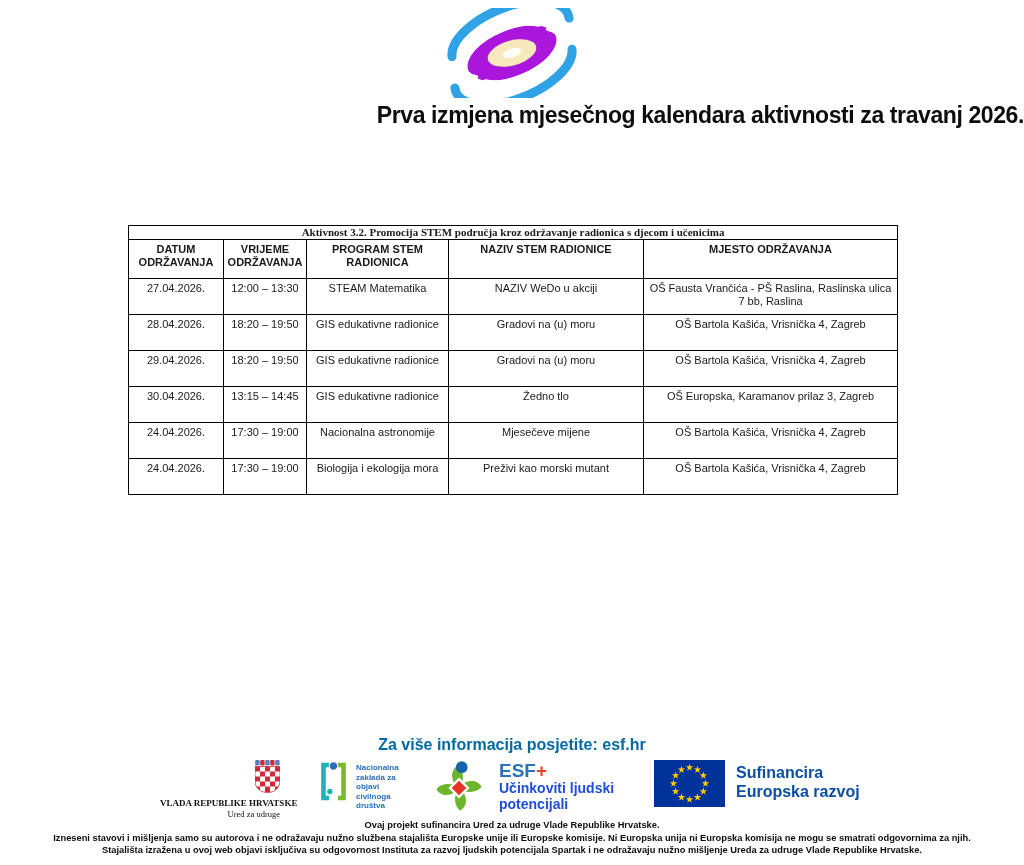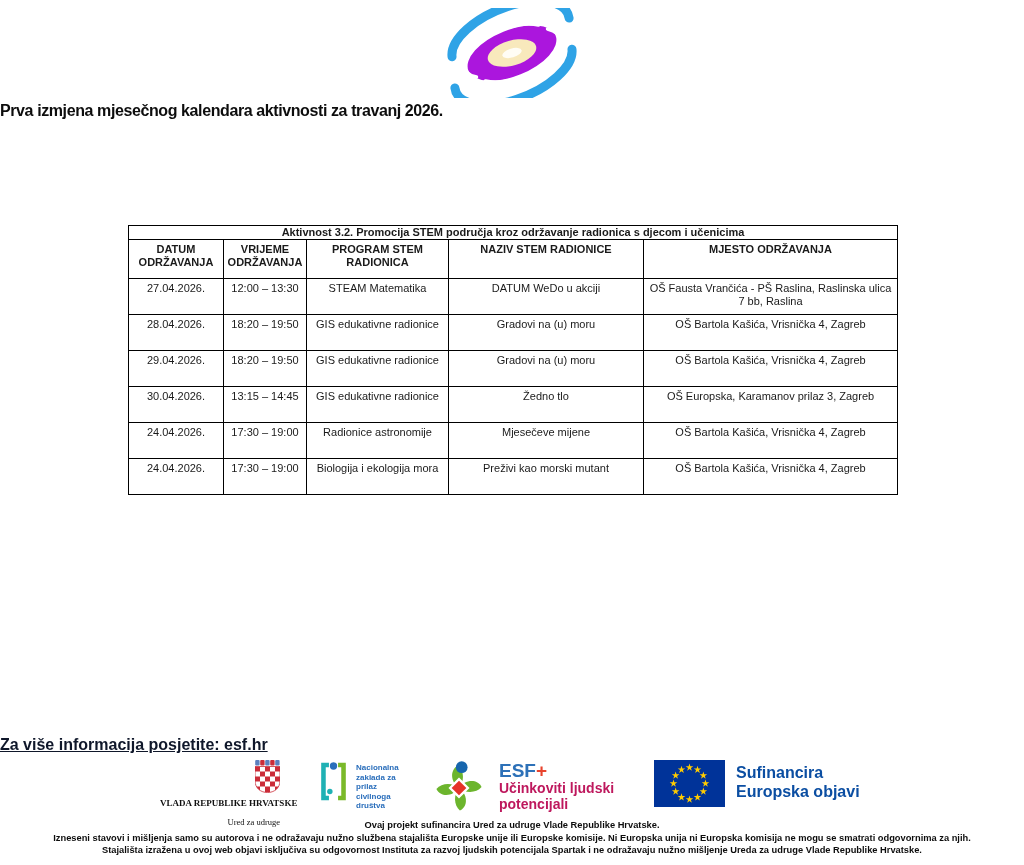--- a/index.html
+++ b/index.html
@@ -4,55 +4,55 @@
 <style>
   html,body { margin:0; padding:0; background:#ffffff; }
   .page {
     position:relative; width:1024px; height:865px; background:#fff;
     font-family:"Liberation Sans", sans-serif; color:#111; overflow:hidden;
   }
 
   
   .galaxy-logo { position:absolute; left:437px; top:8px; width:150px; height:90px; }
   .page-title {
-    position:absolute; top:102px; left:0; width:100%; text-align:left;
-    font-size:16px; font-weight:bold; letter-spacing:-0.4px; color:#0d0d0d;
+    position:absolute; top:102px; left:0; width:100%; text-align:right;
+    font-size:23px; font-weight:bold; letter-spacing:-0.4px; color:#0d0d0d;
   }
 
   
   .sched-table {
     position:absolute; left:128px; top:225px; width:769px;
     border-collapse:collapse; table-layout:fixed; font-size:11px; color:#1a1a1a;
   }
   .sched-table td, .sched-table th { border:1px solid #000; padding:2px 3px; vertical-align:top; text-align:center; }
-  .sched-table .caption-cell { font-weight:bold; padding:0 2px; height:13px; font-size:11px; }
+  .sched-table .caption-cell { font-weight:bold; padding:0 2px; height:13px; font-size:11px;font-family:Liberation Serif, serif; }
   .sched-table th { font-weight:bold; height:33px; line-height:13px; padding-top:3px; }
   .sched-table td { height:30px; line-height:13px; padding-top:3px; }
 
   
   .info-line {
-    position:absolute; top:736px; left:0; width:100%; text-align:left;
-    font-size:16px; font-weight:bold; color:#0f172a;text-decoration:underline;
+    position:absolute; top:736px; left:0; width:100%; text-align:center;
+    font-size:16px; font-weight:bold; color:#0369a1;
   }
   .logos { position:absolute; top:760px; left:0; width:100%; height:64px; }
   .logo-block { position:absolute; top:0; }
 
   .gov-logo { left:160px; width:120px; text-align:right; }
   .gov-text1 { font-family:"Liberation Serif", serif; font-size:9px; font-weight:bold; margin-top:1px; white-space:nowrap; }
-  .gov-text2 { font-family:"Liberation Serif", serif; font-size:8.5px; margin-top:9px; }
+  .gov-text2 { font-family:"Liberation Serif", serif; font-size:8.5px; margin-top:1px; }
 
   .found-logo { left:318px; display:flex; gap:7px; }
   .found-text { font-size:8px; font-weight:bold; color:#2a6ebb; line-height:9.5px; padding-top:3px; }
   .found-text span { display:block; }
 
   .esf-logo { left:431px; display:flex; gap:12px; }
   .esf-text { padding-top:1px; }
   .esf-brand { font-size:19px; font-weight:bold; color:#2d71b8; line-height:19px; }
   .esf-plus { color:#e8432d; }
-  .esf-line { font-size:14px; font-weight:bold; color:#be185d; line-height:16px; }
+  .esf-line { font-size:14px; font-weight:bold; color:#1d4ed8; line-height:16px; }
 
   .eu-logo { left:654px; display:flex; gap:11px; }
   .eu-text { padding-top:3px; }
   .eu-line { font-size:16px; font-weight:bold; color:#0b4ea2; line-height:19px; }
 
   .disclaimers {
     position:absolute; top:819px; left:0; width:100%; text-align:center;
     font-size:9.3px; font-weight:bold; line-height:12.5px; color:#0d0d0d;
   }
 </style>
@@ -91,21 +91,21 @@
       <th>DATUM ODRŽAVANJA</th>
       <th>VRIJEME ODRŽAVANJA</th>
       <th>PROGRAM STEM RADIONICA</th>
       <th>NAZIV STEM RADIONICE</th>
       <th>MJESTO ODRŽAVANJA</th>
     </tr>
     <tr>
       <td>27.04.2026.</td>
       <td>12:00 – 13:30</td>
       <td>STEAM Matematika</td>
-      <td>DATUM WeDo u akciji</td>
+      <td>NAZIV WeDo u akciji</td>
       <td>OŠ Fausta Vrančića - PŠ Raslina, Raslinska ulica 7 bb, Raslina</td>
     </tr>
     <tr>
       <td>28.04.2026.</td>
       <td>18:20 – 19:50</td>
       <td>GIS edukativne radionice</td>
       <td>Gradovi na (u) moru</td>
       <td>OŠ Bartola Kašića, Vrisnička 4, Zagreb</td>
     </tr>
     <tr>
@@ -118,21 +118,21 @@
     <tr>
       <td>30.04.2026.</td>
       <td>13:15 – 14:45</td>
       <td>GIS edukativne radionice</td>
       <td>Žedno tlo</td>
       <td>OŠ Europska, Karamanov prilaz 3, Zagreb</td>
     </tr>
     <tr>
       <td>24.04.2026.</td>
       <td>17:30 – 19:00</td>
-      <td>Radionice astronomije</td>
+      <td>Nacionalna astronomije</td>
       <td>Mjesečeve mijene</td>
       <td>OŠ Bartola Kašića, Vrisnička 4, Zagreb</td>
     </tr>
     <tr>
       <td>24.04.2026.</td>
       <td>17:30 – 19:00</td>
       <td>Biologija i ekologija mora</td>
       <td>Preživi kao morski mutant</td>
       <td>OŠ Bartola Kašića, Vrisnička 4, Zagreb</td>
     </tr>
@@ -184,21 +184,21 @@
     <div class="logo-block found-logo">
       <svg width="31" height="43" viewBox="0 0 34 46" xmlns="http://www.w3.org/2000/svg">
         <path d="M12 5 H6 V41 H12" stroke="#1fb1b4" stroke-width="5" fill="none"></path>
         <path d="M22 5 H28 V41 H22" stroke="#7ab929" stroke-width="5" fill="none"></path>
         <circle cx="17" cy="6" r="4" fill="#2a6ebb"></circle>
         <circle cx="13" cy="34" r="3" fill="#1fb1b4"></circle>
       </svg>
       <div class="found-text">
         <span>Nacionalna</span>
         <span>zaklada za</span>
-        <span>prilaz</span>
+        <span>objavi</span>
         <span>civilnoga</span>
         <span>društva</span>
       </div>
     </div>
 
     <div class="logo-block esf-logo">
       <svg width="56" height="56" viewBox="0 0 58 62" xmlns="http://www.w3.org/2000/svg">
         <g fill="#6cb52d">
           <path d="M29 31 C20 25 18 11 28 6 C35 12 35 24 29 31 Z"></path>
           <path d="M29 31 C20 25 18 11 28 6 C35 12 35 24 29 31 Z" transform="rotate(90 29 31)"></path>
@@ -229,21 +229,21 @@
         <use href="#eustar" transform="translate(21.64,31.5)"></use>
         <use href="#eustar" transform="translate(19.5,23.5)"></use>
         <use href="#eustar" transform="translate(21.64,15.5)"></use>
         <use href="#eustar" transform="translate(27.5,9.64)"></use>
         <use href="#eustar" transform="translate(35.5,7.5)"></use>
         <use href="#eustar" transform="translate(43.5,9.64)"></use>
         <use href="#eustar" transform="translate(49.36,15.5)"></use>
       </svg>
       <div class="eu-text">
         <div class="eu-line">Sufinancira</div>
-        <div class="eu-line">Europska objavi</div>
+        <div class="eu-line">Europska razvoj</div>
       </div>
     </div>
   </div>
 
   <div class="disclaimers">
     <div>Ovaj projekt sufinancira Ured za udruge Vlade Republike Hrvatske.</div>
     <div>Izneseni stavovi i mišljenja samo su autorova i ne odražavaju nužno službena stajališta Europske unije ili Europske komisije. Ni Europska unija ni Europska komisija ne mogu se smatrati odgovornima za njih.</div>
     <div>Stajališta izražena u ovoj web objavi isključiva su odgovornost Instituta za razvoj ljudskih potencijala Spartak i ne odražavaju nužno mišljenje Ureda za udruge Vlade Republike Hrvatske.</div>
   </div>
 

